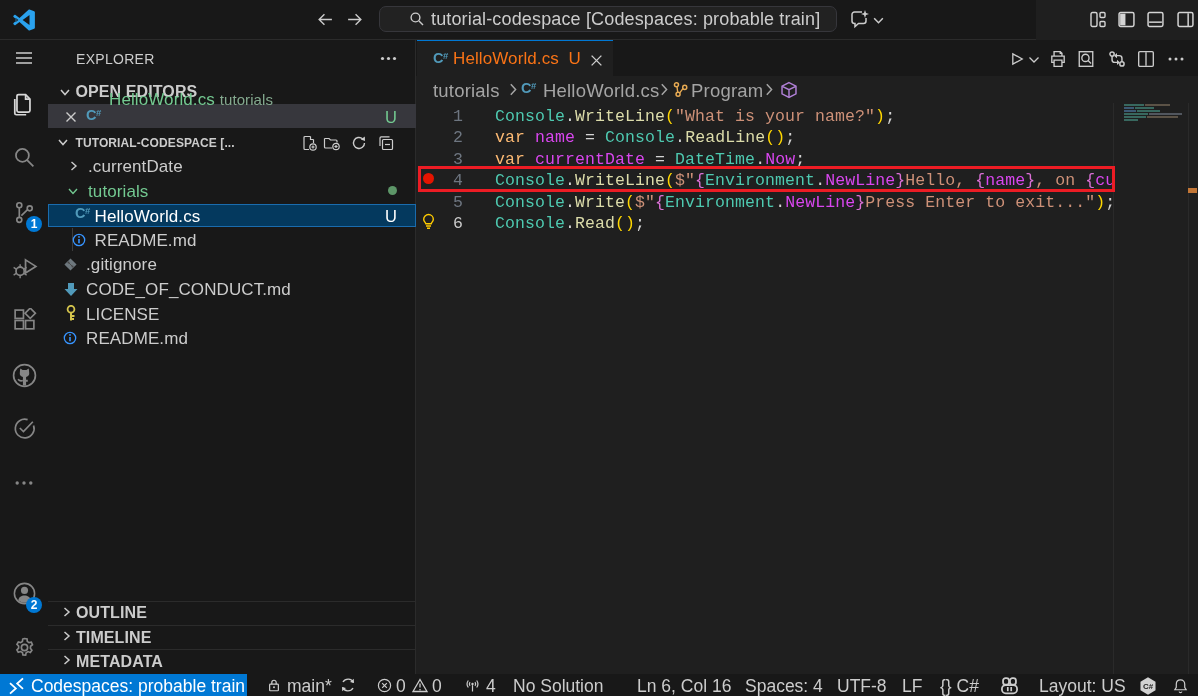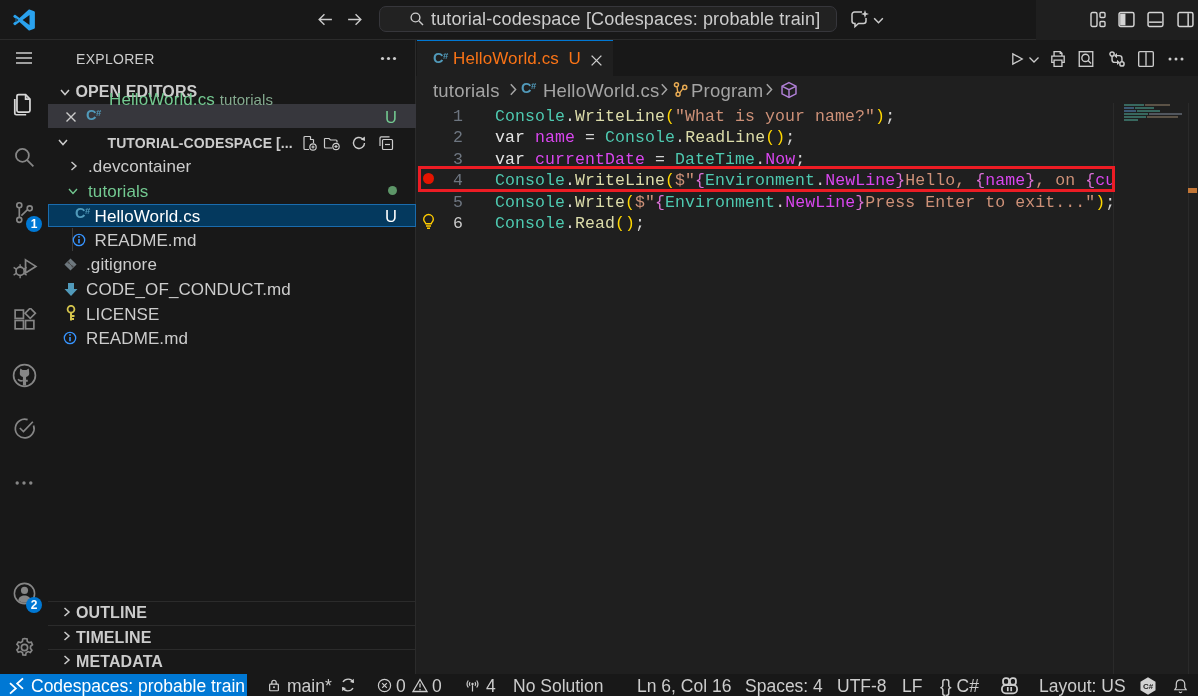--- a/index.html
+++ b/index.html
@@ -155,21 +155,21 @@
   <svg class="cv" style="left:17px;top:71px;" width="12" height="12" viewBox="0 0 12 12">
       <path stroke="#cccccc" stroke-width="1.4" d="M1.5 1.5 L10.5 10.5 M10.5 1.5 L1.5 10.5"></path>
     </svg>
   <div class="cv csicon" style="left:38px;top:67.5px;">C<span>#</span></div>
   <div class="cv" style="left:61px;top:50px;font-size:17px;letter-spacing:0.1px;line-height:19px;color:#73c991;">HelloWorld.cs <span style="font-size:15px;color:#84a98f;">tutorials</span></div>
   <div class="cv" style="left:337px;top:68px;font-size:16.5px;line-height:19px;color:#73c991;">U</div>
 
   <svg class="cv" style="left:9px;top:96px;" width="12" height="12" viewBox="0 0 12 12">
       <path fill="none" stroke="#cccccc" stroke-width="1.5" d="M2 4 L6 8.5 L10 4"></path>
     </svg>
-  <div class="cv" style="left:27.5px;top:93.5px;font-size:14px;line-height:18px;font-weight:bold;letter-spacing:0.1px;margin-left:32px;">TUTORIAL-CODESPACE [...</div>
+  <div class="cv" style="left:27.5px;top:93.5px;font-size:12px;line-height:18px;font-weight:bold;letter-spacing:0.1px;">TUTORIAL-CODESPACE [...</div>
   <svg class="cv" style="left:253px;top:95px;" width="16" height="16" viewBox="0 0 16 16">
       <path fill="none" stroke="#cccccc" stroke-width="1.2" d="M9.5 1.5 H4 A1 1 0 0 0 3 2.5 V13.5 A1 1 0 0 0 4 14.5 H8"></path>
       <path fill="none" stroke="#cccccc" stroke-width="1.2" d="M9.5 1.5 V4.5 H12.5 M12.5 4.5 V8"></path>
       <circle cx="12" cy="12" r="3.2" fill="none" stroke="#cccccc" stroke-width="1.2"></circle>
       <path stroke="#cccccc" stroke-width="1.2" d="M12 10.4 V13.6 M10.4 12 H13.6"></path>
     </svg>
   <svg class="cv" style="left:275px;top:95px;" width="17" height="16" viewBox="0 0 17 16">
       <path fill="none" stroke="#cccccc" stroke-width="1.2" d="M1.5 3.5 H6 L7.5 5 H13 A1 1 0 0 1 14 6 V7.5 M1.5 3.5 V12 A1 1 0 0 0 2.5 13 H9"></path>
       <circle cx="13" cy="11.5" r="3.2" fill="none" stroke="#cccccc" stroke-width="1.2"></circle>
       <path stroke="#cccccc" stroke-width="1.2" d="M13 9.9 V13.1 M11.4 11.5 H14.6"></path>
@@ -180,21 +180,21 @@
     </svg>
   <svg class="cv" style="left:330px;top:95px;" width="16" height="16" viewBox="0 0 16 16">
       <rect x="4.5" y="4.5" width="10" height="10" rx="1" fill="none" stroke="#cccccc" stroke-width="1.2"></rect>
       <path fill="none" stroke="#cccccc" stroke-width="1.2" d="M2 11 V3 A1.2 1.2 0 0 1 3.2 1.8 H11.5"></path>
       <path stroke="#cccccc" stroke-width="1.2" d="M7 9.5 H12"></path>
     </svg>
 
   <svg class="cv" style="left:20px;top:120px;" width="11" height="12" viewBox="0 0 11 12">
       <path fill="none" stroke="#cccccc" stroke-width="1.4" d="M3.5 2 L8 6 L3.5 10"></path>
     </svg>
-  <div class="cv" style="left:40px;top:117px;font-size:17px;letter-spacing:0.1px;line-height:19px;">.devcontainer</div>
+  <div class="cv" style="left:40px;top:117px;font-size:17px;letter-spacing:0.1px;line-height:19px;">.currentDate</div>
 
   <svg class="cv" style="left:19px;top:145px;" width="12" height="12" viewBox="0 0 12 12">
       <path fill="none" stroke="#73c991" stroke-width="1.4" d="M2 4 L6 8.5 L10 4"></path>
     </svg>
   <div class="cv" style="left:40px;top:141.6px;font-size:17px;letter-spacing:0.1px;line-height:19px;color:#73c991;">tutorials</div>
   <div class="cv" style="left:340px;top:146px;width:9px;height:9px;border-radius:50%;background:#5d9668;"></div>
 
   <div class="cv" style="left:0px;top:163.5px;width:368px;height:23.5px;background:#04395e;border:1px solid #1a6cae;"></div>
   <div class="cv csicon" style="left:27px;top:166px;">C<span>#</span></div>
   <div class="cv" style="left:46.5px;top:167.2px;font-size:17px;letter-spacing:0.1px;line-height:19px;color:#ffffff;">HelloWorld.cs</div>
@@ -415,18 +415,18 @@
     </svg>
   <svg class="cv" style="left:1173px;top:3.5px;" width="15" height="16" viewBox="0 0 16 16">
       <path fill="none" stroke="#cccccc" stroke-width="1.3" d="M8 1.5 C5.2 1.5 3.5 3.5 3.5 6 V9.5 L2 12 H14 L12.5 9.5 V6 C12.5 3.5 10.8 1.5 8 1.5 Z"></path>
       <path stroke="#cccccc" stroke-width="1.3" d="M6.5 14 A1.6 1.6 0 0 0 9.5 14"></path>
     </svg>
 </div>
 
 <style>
 .csicon { font-size:14.5px; font-weight:bold; color:#519aba; line-height:15px; letter-spacing:-0.5px; }
 .csicon span { font-size:9.5px; position:relative; top:-4px; }
-.tl { color:#4ec9b0; } .fn { color:#dcdcaa; } .kw { color:#e5e5e5; }
+.tl { color:#4ec9b0; } .fn { color:#dcdcaa; } .kw { color:#fdba74; }
 .vr { color:#d946ef; } .st { color:#ce9178; } .pn { color:#d4d4d4; }
 .b1 { color:#ffd700; } .b2 { color:#da70d6; }
 #breadcrumb > div { position:absolute; }
 #statusbar .cv { line-height:19px; }
 </style>
 
 </body></html>

